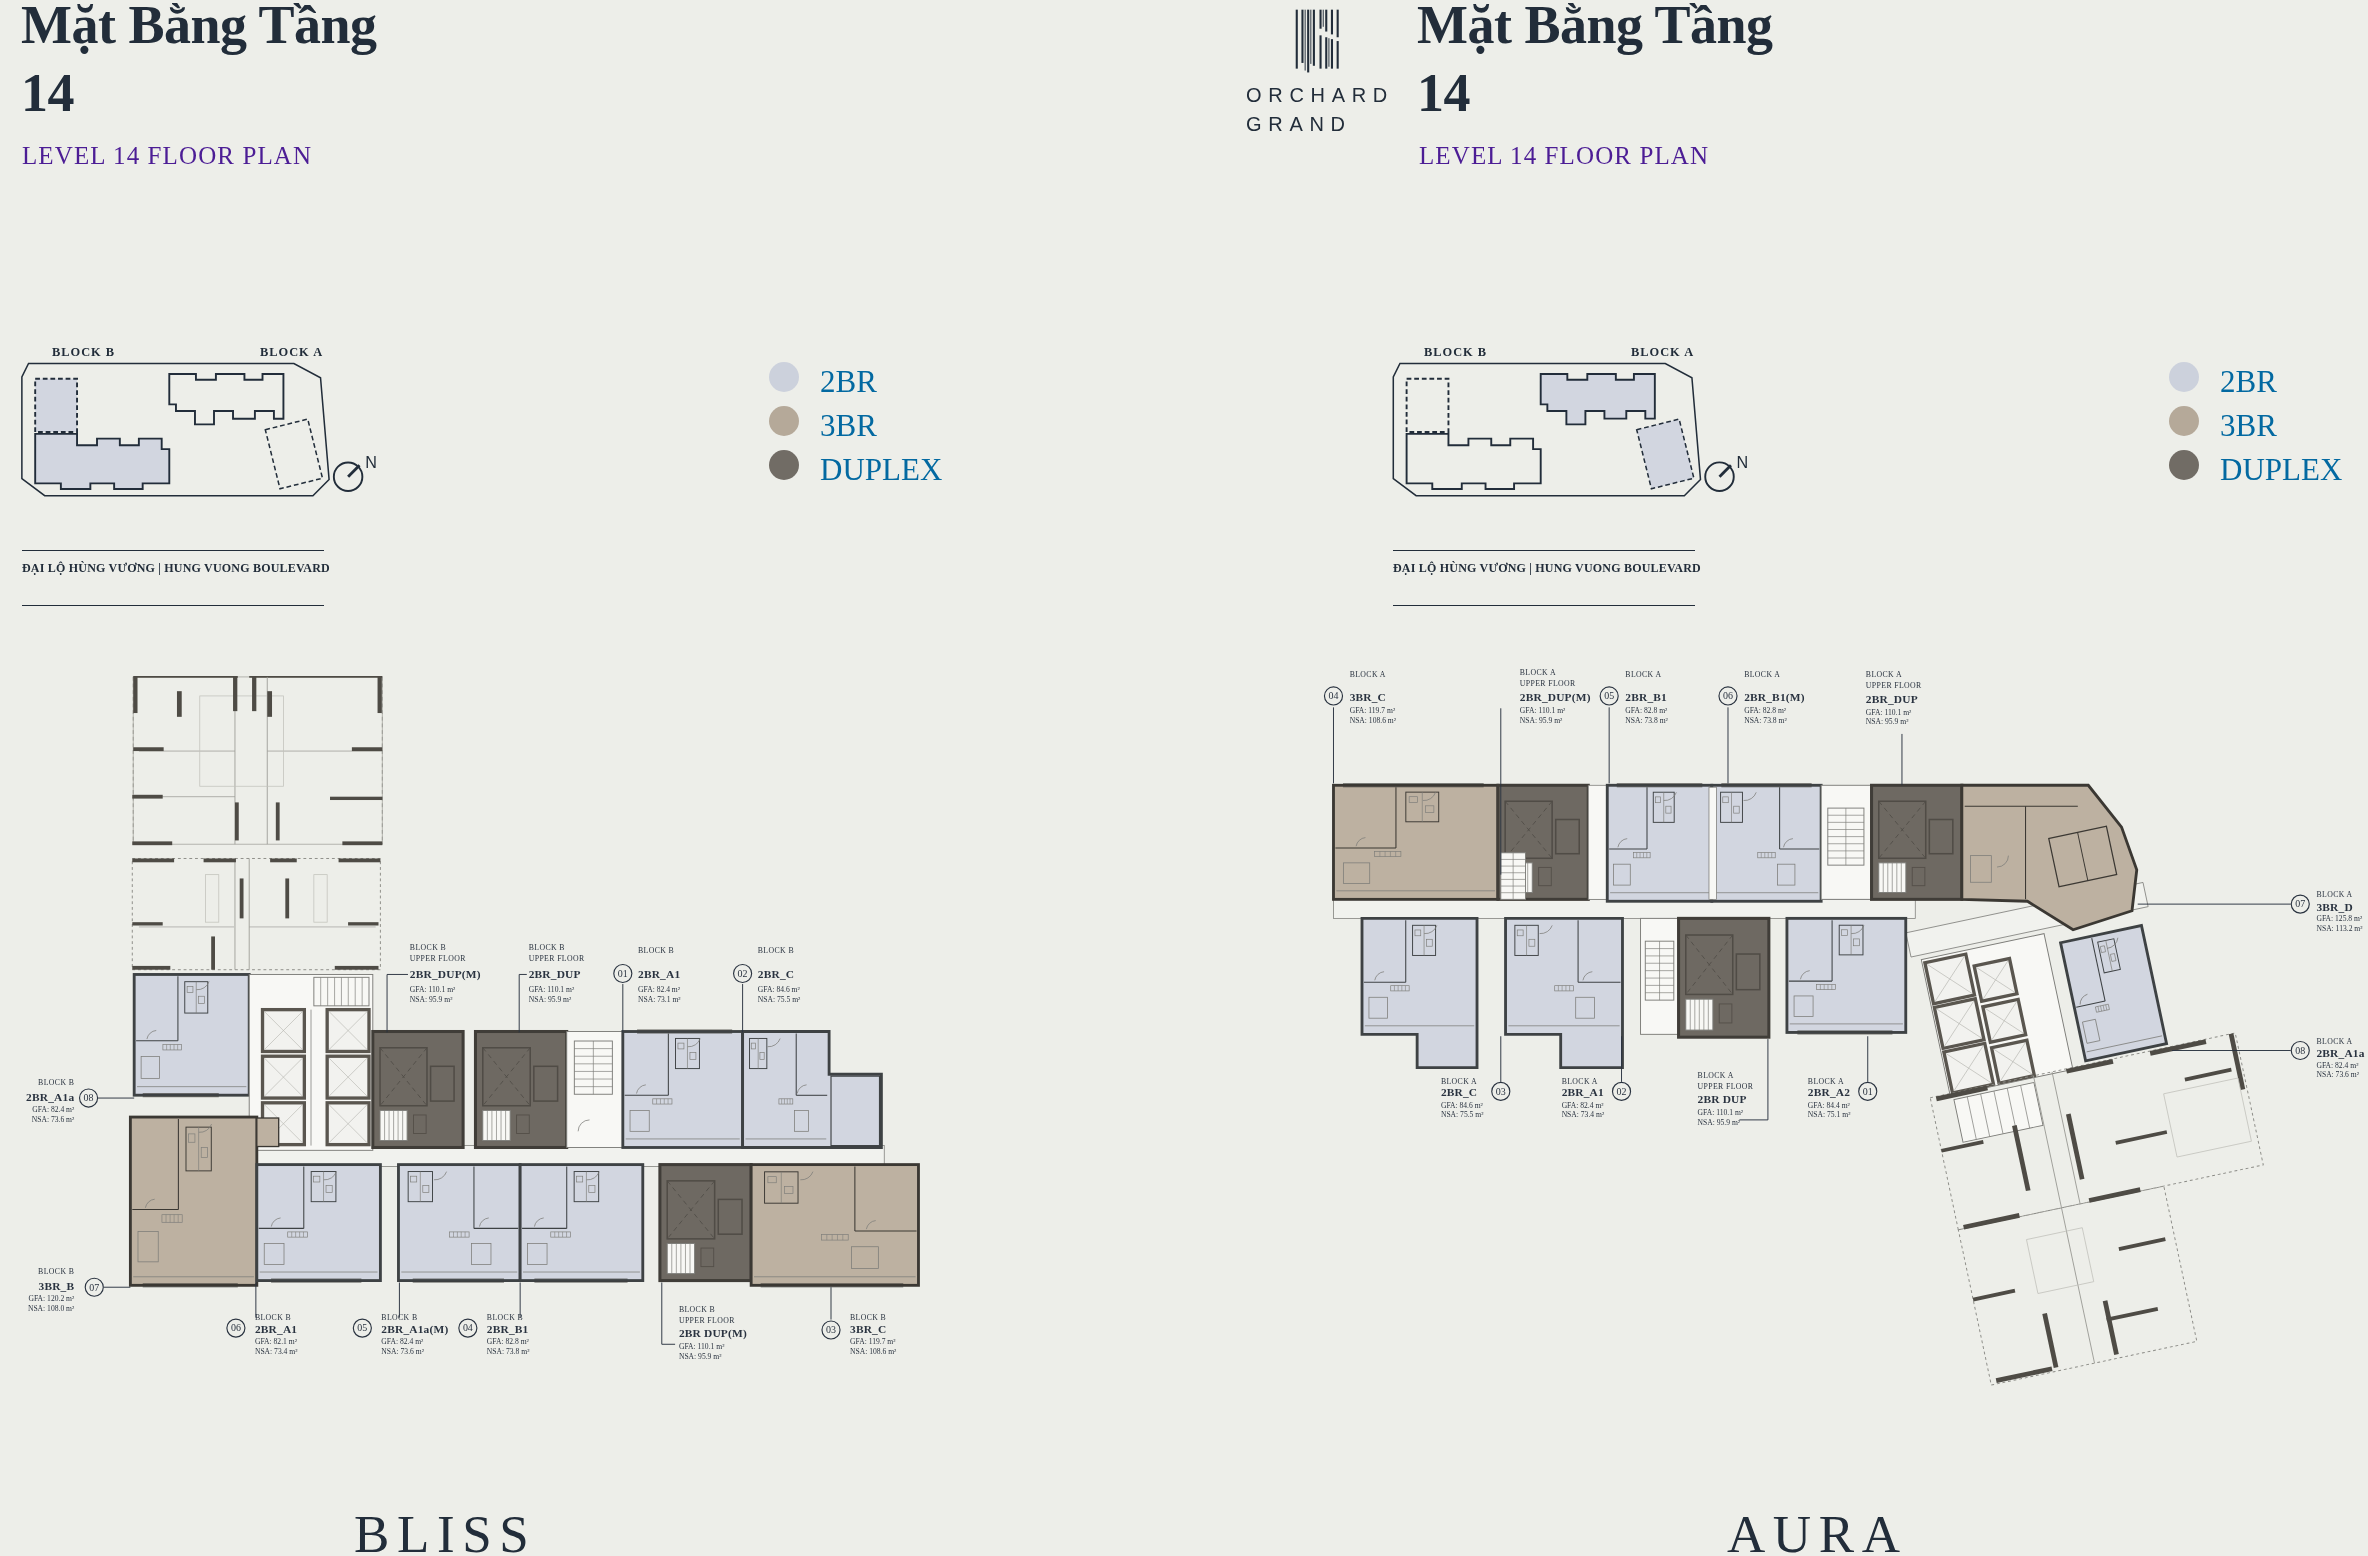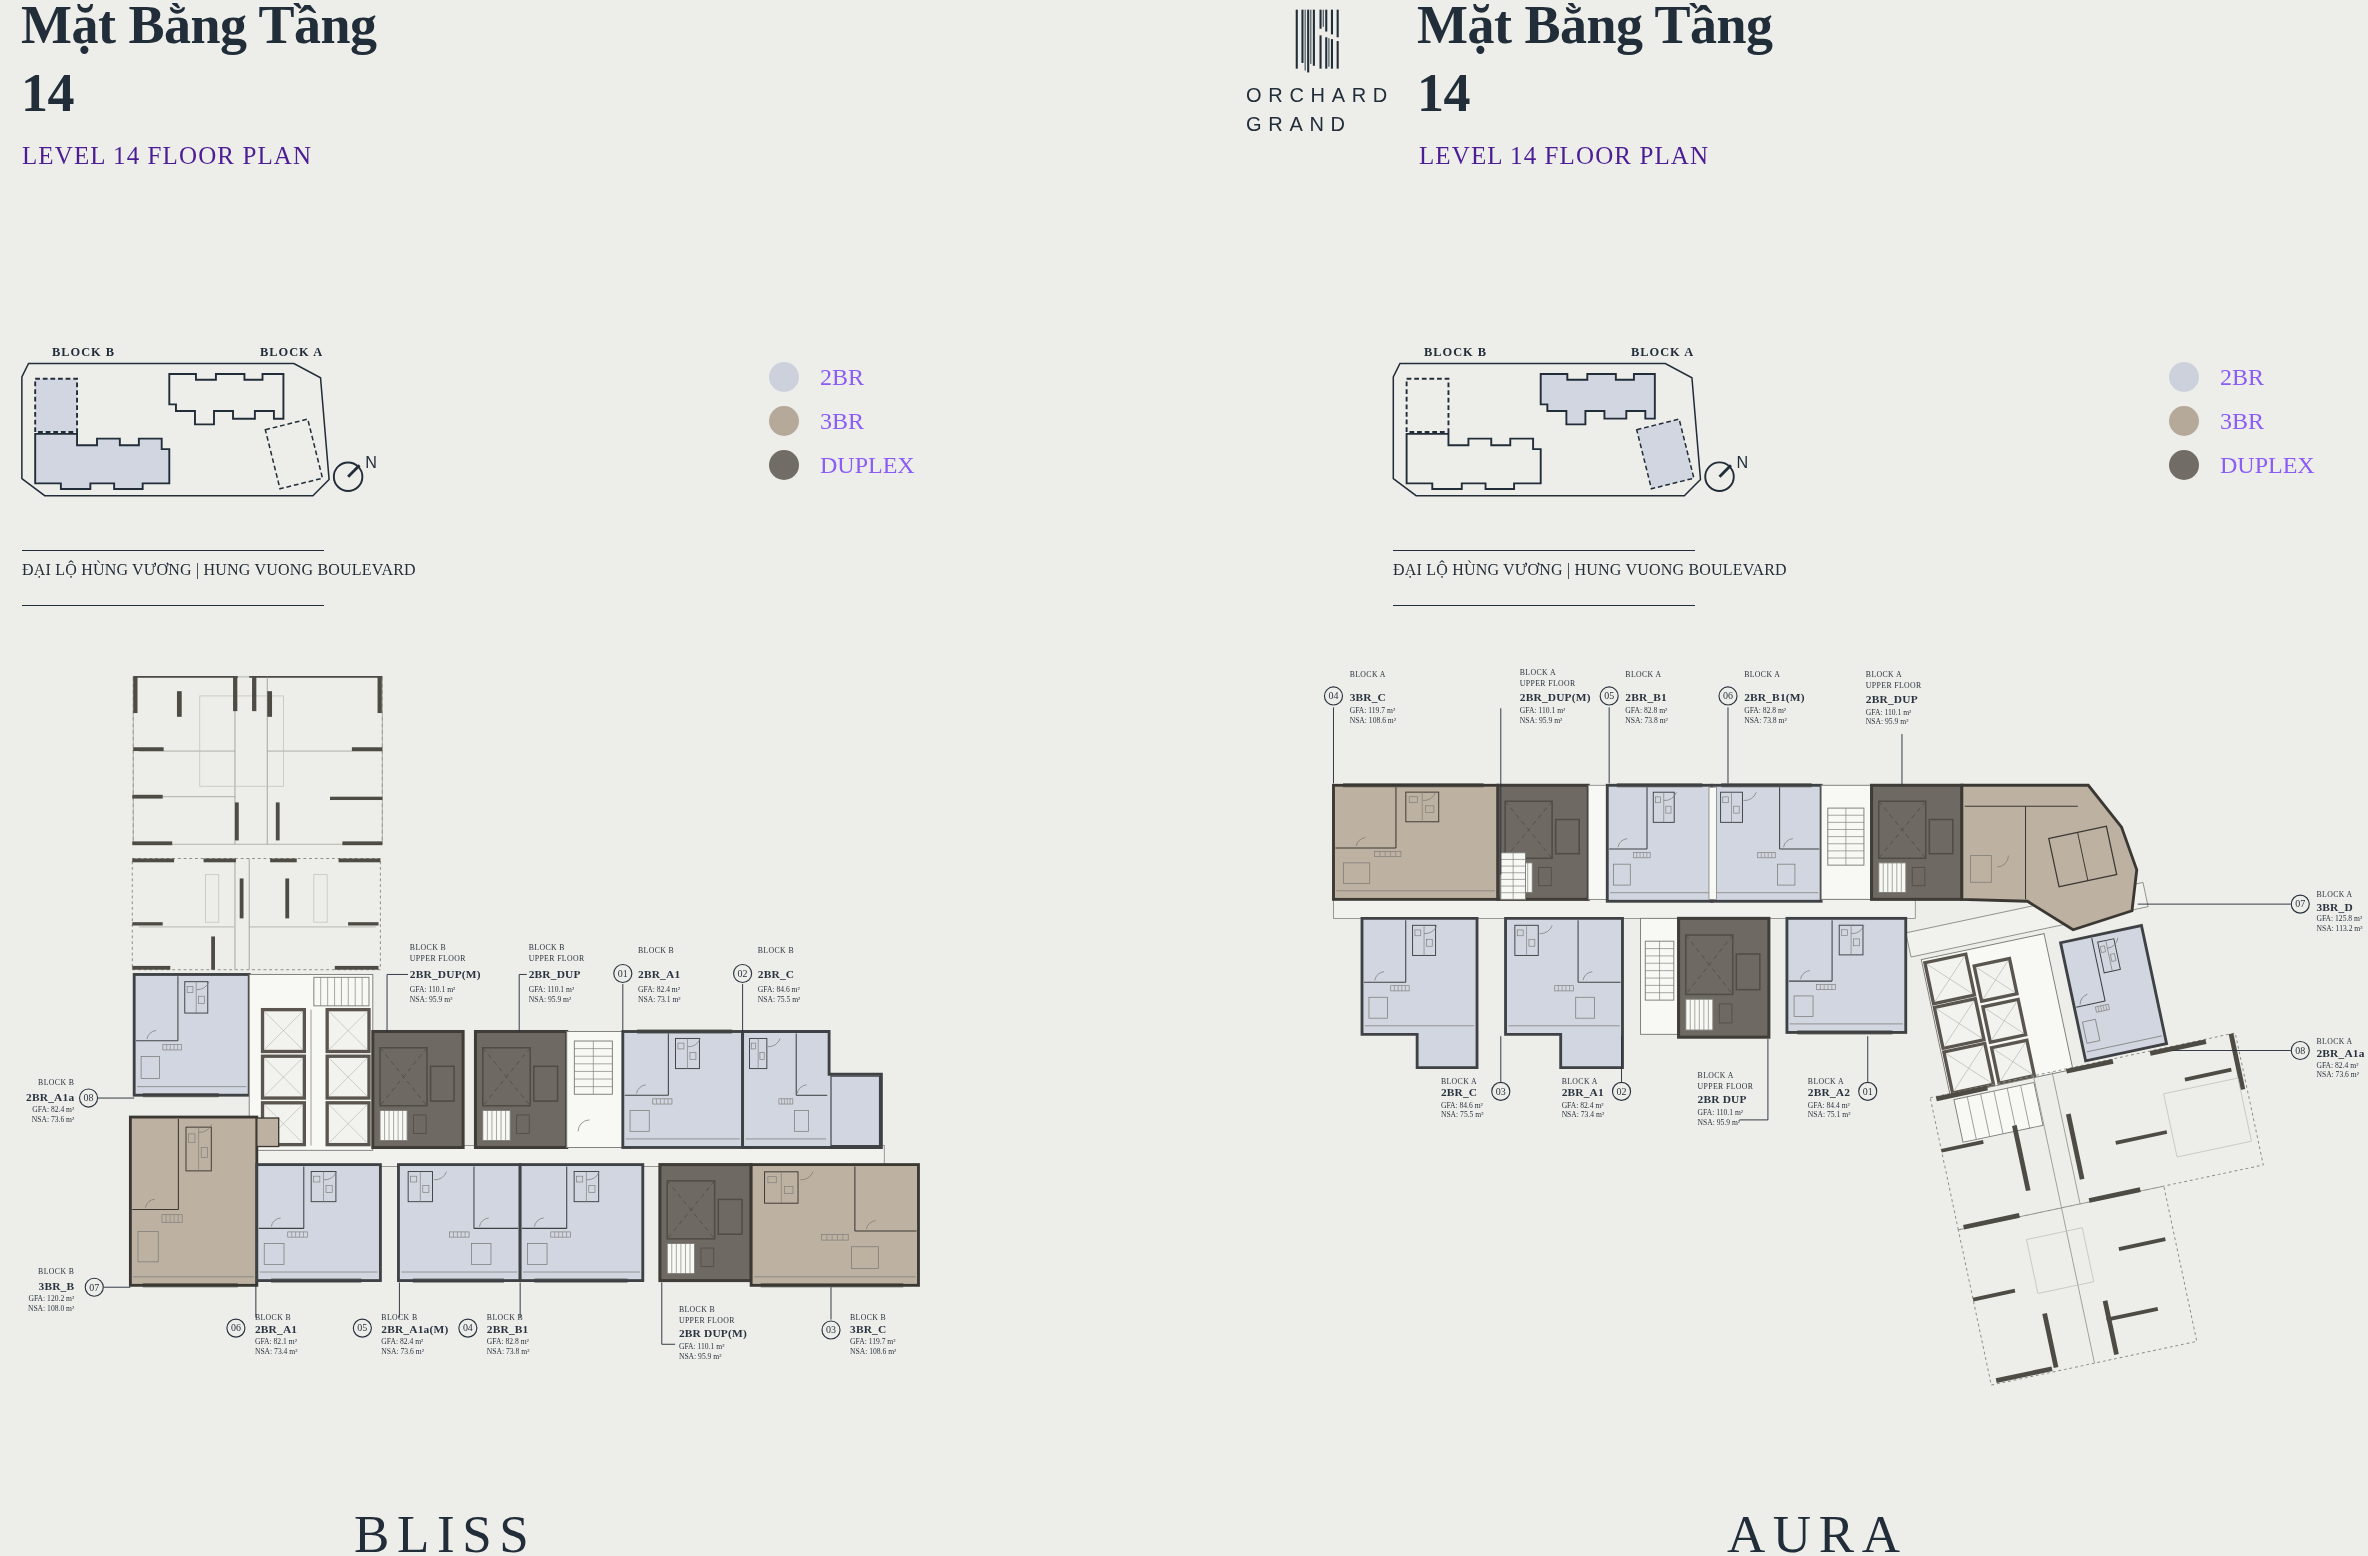--- a/index.html
+++ b/index.html
@@ -1,20 +1,20 @@
 <!DOCTYPE html>
 <html style="font-size:15px"><head><meta charset="utf-8">
 <style>
   html,body{margin:0;padding:0;width:2368px;height:1556px;background:#EDEEE9;
     font-family:"Liberation Serif",serif;overflow:hidden;}
   .abs{position:absolute;}
   .title{font-weight:bold;color:#222D3A;font-size:54px;line-height:68px;letter-spacing:-0.5px;}
   .sub{color:#4c1d95;font-size:25px;letter-spacing:1.1px;}
-  .blvd{color:#222D3A;font-size:16px;letter-spacing:0.2px;font-weight:normal;white-space:nowrap;}
-  .leg{color:#8b5cf6;font-size:24px;}
+  .blvd{color:#222D3A;font-size:12px;letter-spacing:0.2px;font-weight:bold;white-space:nowrap;}
+  .leg{color:#0369a1;font-size:31px;}
   .wordmark{color:#222D3A;font-size:53px;letter-spacing:7.6px;font-weight:normal;}
   .blk{color:#222D3A;font-size:12.4px;letter-spacing:1px;font-weight:bold;}
 </style></head>
 <body>
 
 <div class="abs title" style="left:21px;top:-8.6px;">Mặt Bằng Tầng<br>14</div>
 
 <div class="abs sub" style="left:22px;top:142px;">LEVEL 14 FLOOR PLAN</div>
 
 <div class="abs blk" style="left:52px;top:345px;">BLOCK B</div>

